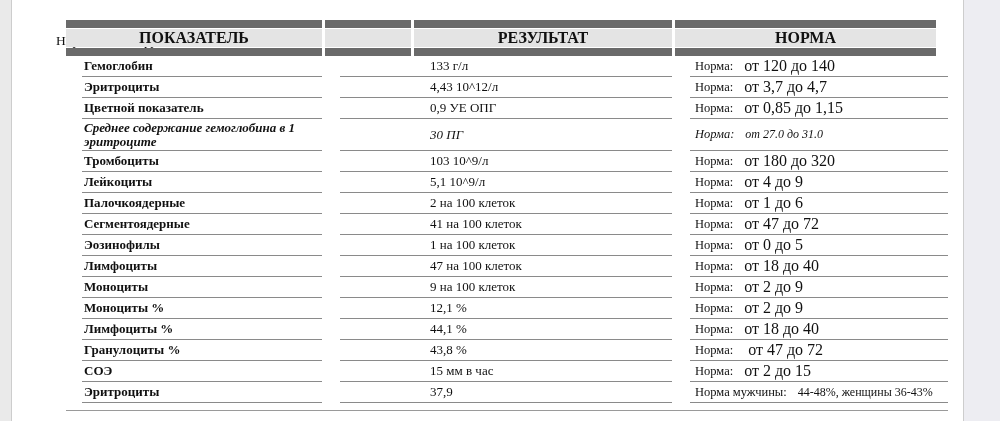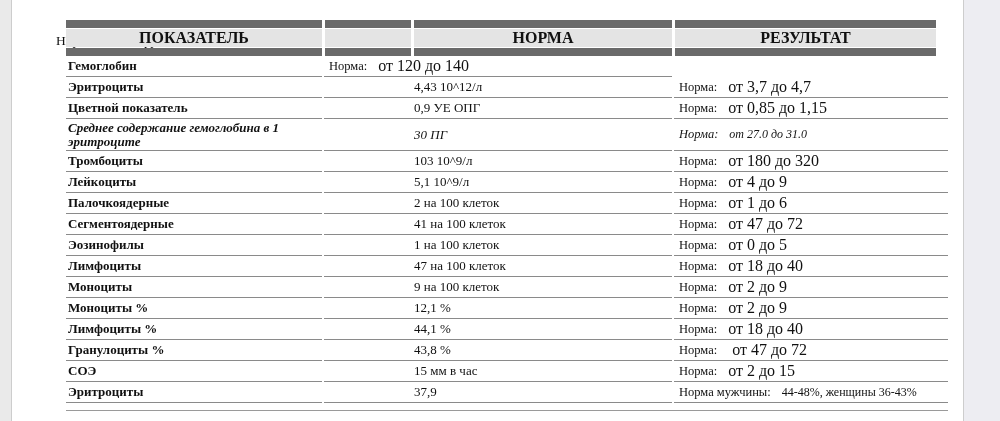--- a/index.html
+++ b/index.html
@@ -46,20 +46,21 @@
     display:grid;
     grid-template-columns:256px 348px 274px;
     column-gap:2px;
     width:882px;
   }
   .cell{
     display:flex;align-items:center;
     height:20px;
     border-bottom:1px solid var(--rule,#8a8a8a);
     overflow:hidden;
+    margin-left:16px;
   }
   .trow.tall .cell{height:31px;font-style:italic;}
   .cell.c-name{padding-left:2px;font-weight:bold;font-size:13px;line-height:14px;color:#111;}
   .cell.c-result{padding-left:90px;font-size:13px;color:#111;white-space:nowrap;}
   .cell.c-norm{padding-left:5px;white-space:pre;color:#111;gap:7px;}
   .norm-prefix{font-size:12.5px;margin-right:4px;}
   .norm-value{font-size:16px;text-align:right;}
   .trow.small-norm .norm-value{font-size:12px;}
 
   .bottom-rule{
@@ -84,34 +85,37 @@
         <div class="hmid">ПОКАЗАТЕЛЬ</div>
         <div class="hbar"></div>
       </div>
       <div class="hcell">
         <div class="hbar"></div>
         <div class="hmid"></div>
         <div class="hbar"></div>
       </div>
       <div class="hcell">
         <div class="hbar"></div>
+        <div class="hmid">РЕЗУЛЬТАТ</div>
+        <div class="hbar"></div>
+      </div>
+      <div class="hcell">
+        <div class="hbar"></div>
         <div class="hmid">НОРМА</div>
         <div class="hbar"></div>
       </div>
-      <div class="hcell">
-        <div class="hbar"></div>
-        <div class="hmid">РЕЗУЛЬТАТ</div>
-        <div class="hbar"></div>
-      </div>
     </div>
 
     <div id="tbody">
         <div class="trow">
           <div class="cell c-name">
             <span>Гемоглобин</span>
+          </div>
+          <div class="cell c-result">
+            <span>133 г/л</span>
           </div>
           <div class="cell c-norm"><span class="norm-prefix">Норма:</span><span class="norm-value">от 120 до 140</span></div>
         </div>
         <div class="trow">
           <div class="cell c-name">
             <span>Эритроциты</span>
           </div>
           <div class="cell c-result">
             <span>4,43 10^12/л</span>
           </div>

